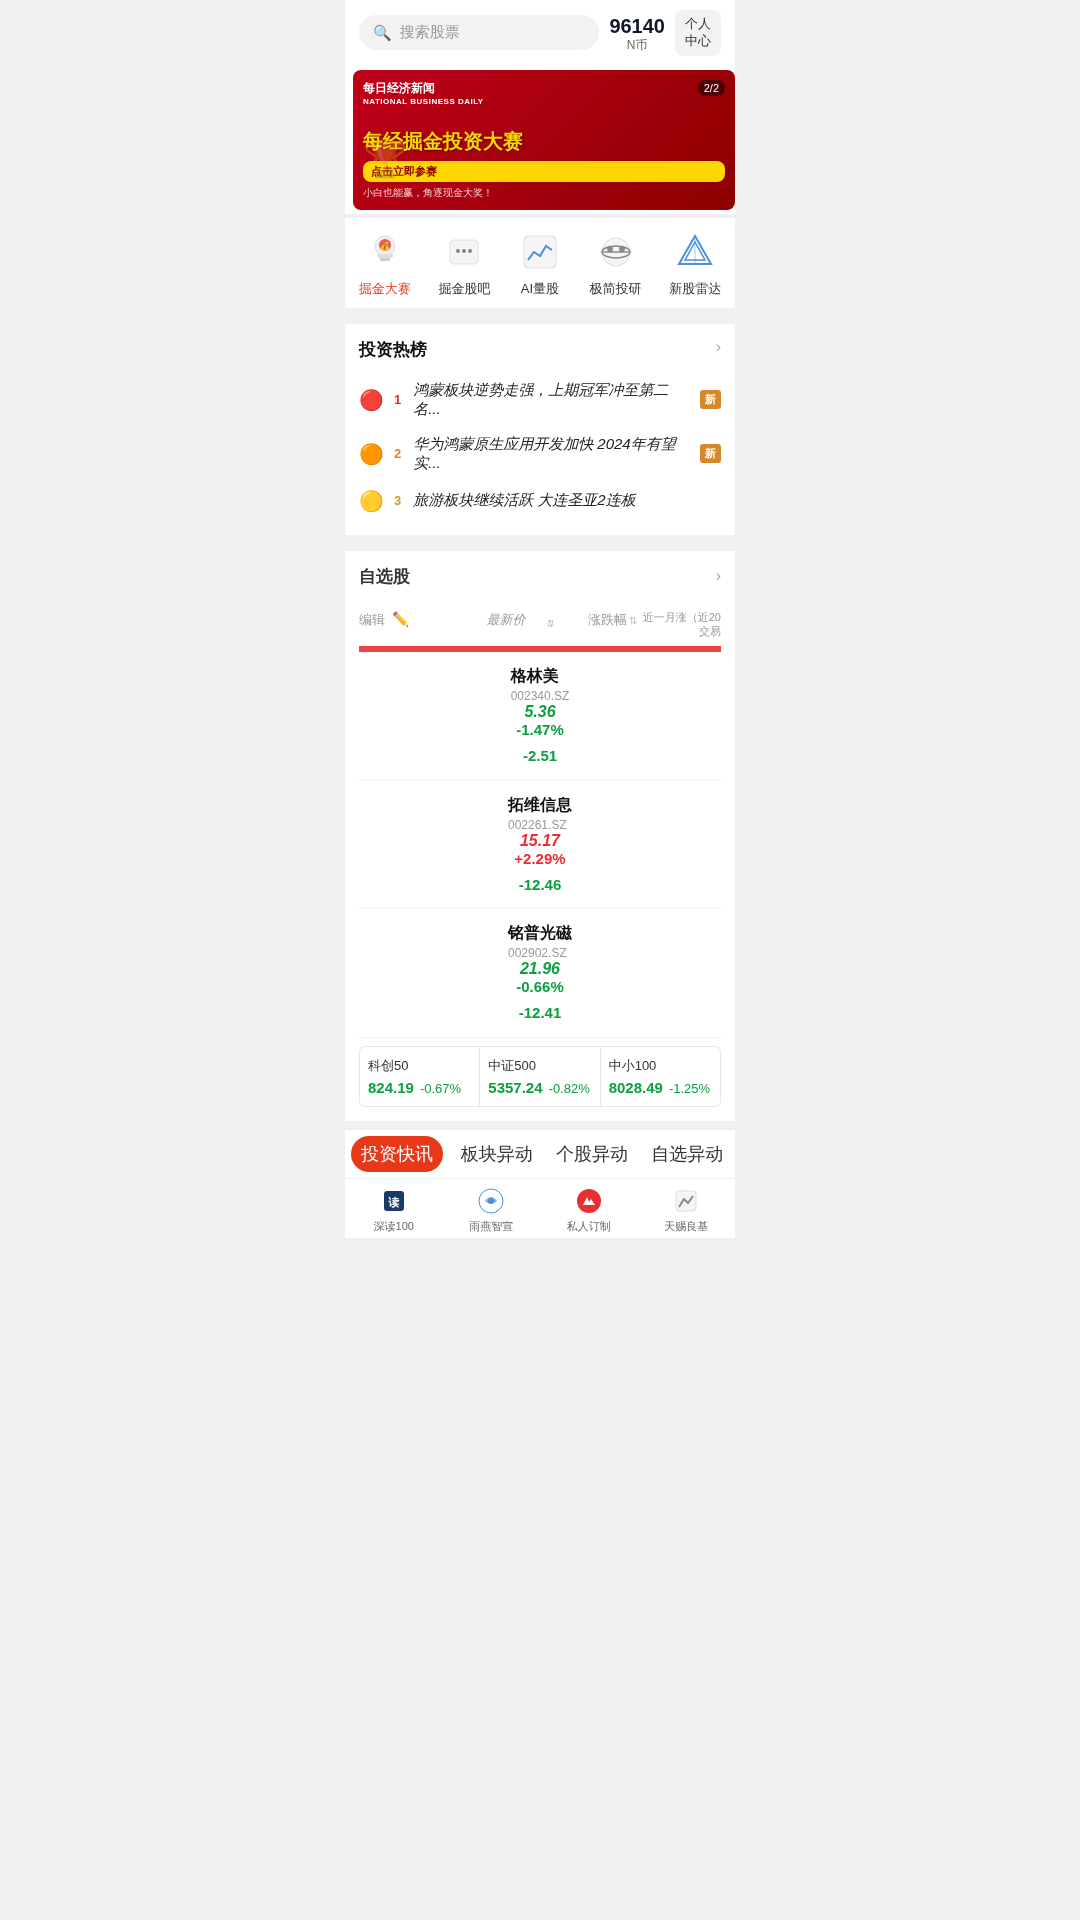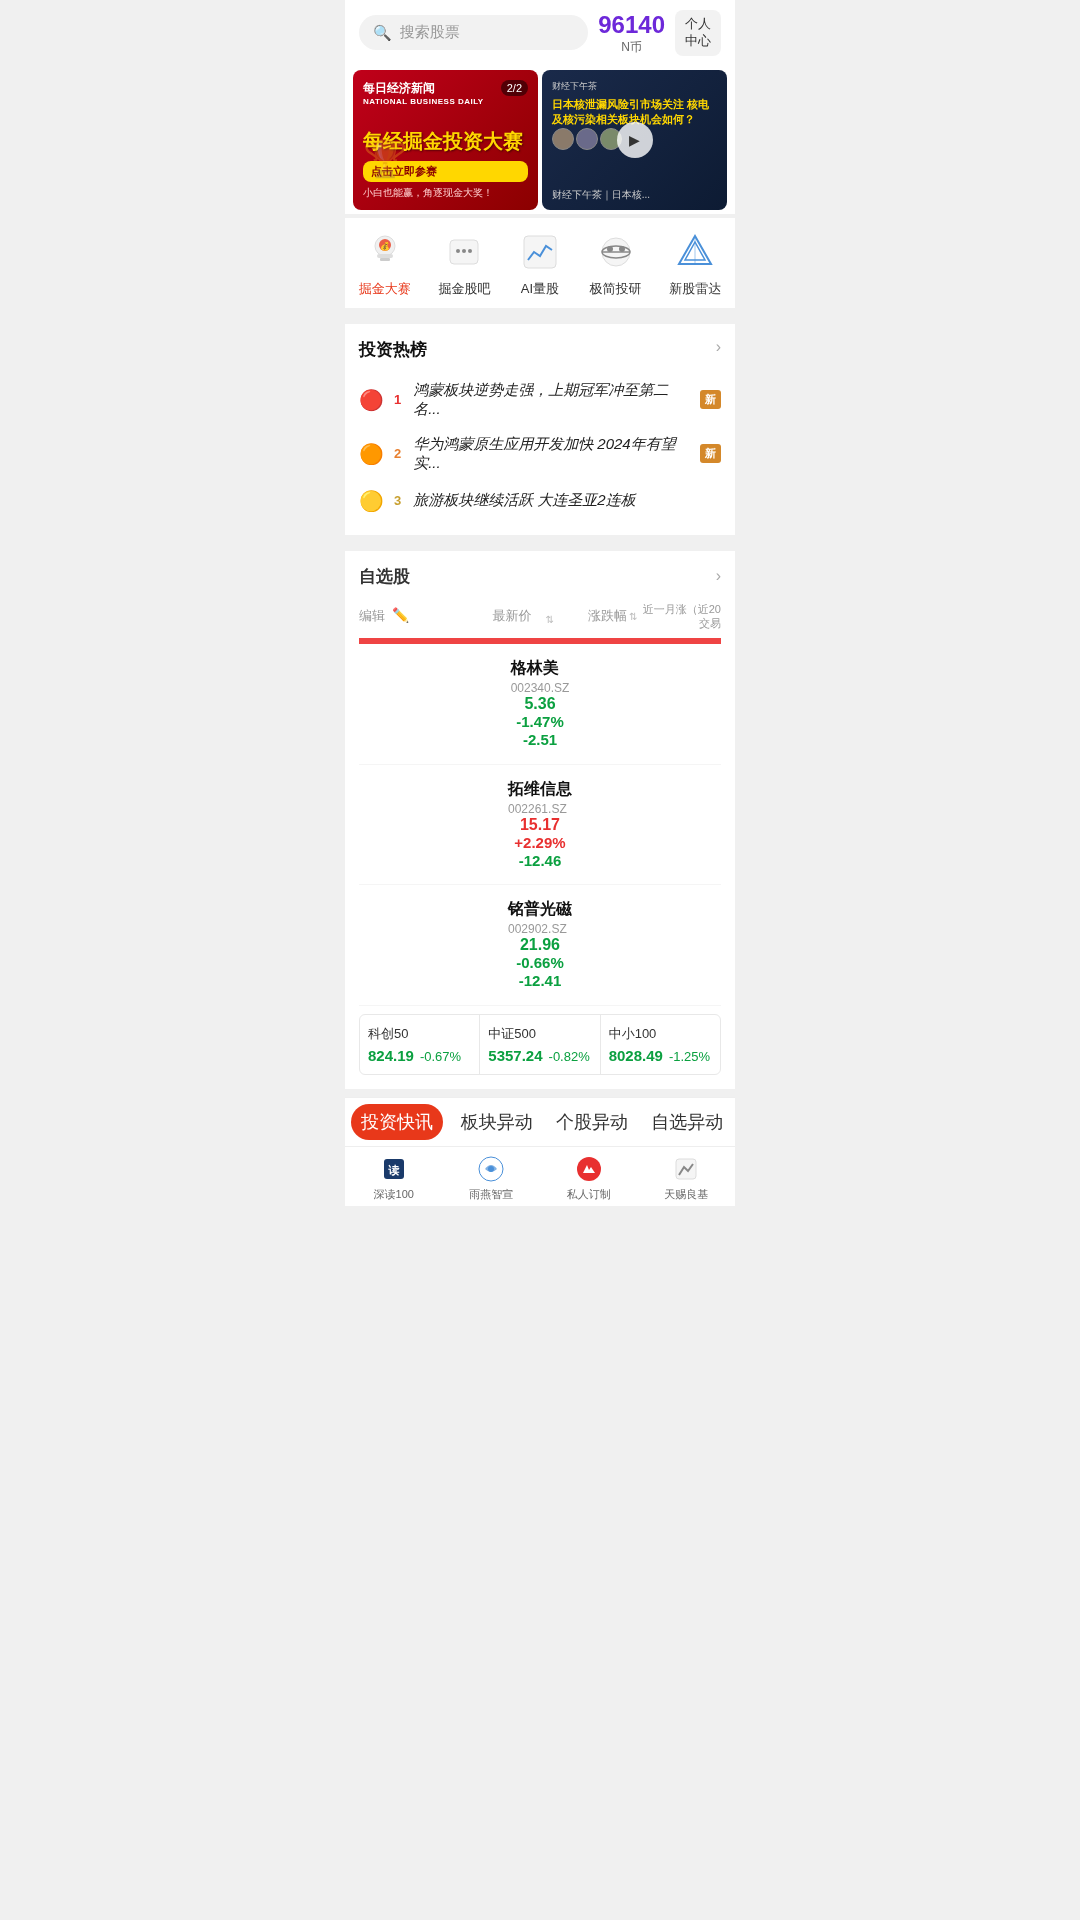--- a/index.html
+++ b/index.html
@@ -42,23 +42,23 @@
     .header-right {
       display: flex;
       align-items: center;
       gap: 10px;
     }
     .n-coins {
       text-align: center;
       line-height: 1.2;
     }
     .n-coins-amount {
-      font-size: 24px;
-      font-weight: bold;
-      color: #6d28d9;
+      font-size: 20px;
+      font-weight: bold;
+      color: #0f172a;
       text-align: right;
     }
     .n-coins-label {
       font-size: 12px;
       color: #666;
     }
     .personal-center {
       display: flex;
       flex-direction: column;
       align-items: center;
@@ -287,23 +287,23 @@
     }
     .table-header {
       display: flex;
       align-items: center;
       padding: 4px 0 8px;
       color: #999;
       font-size: 13px;
       border-bottom: 6px solid #ef4444;
     }
     .col-name { flex: 2; }
-    .col-price { flex: 1.5; text-align: right; display: flex; align-items: flex-end; justify-content: flex-end; gap: 14px; }
+    .col-price { flex: 1.5; text-align: right; display: flex; align-items: flex-end; justify-content: flex-end; gap: 20px; font-style: italic; }
     .col-change { flex: 1.5; text-align: right; display: flex; align-items: center; justify-content: flex-end; gap: 2px; }
-    .col-month { flex: 1.5; text-align: right; font-size: 11px; line-height: 1.3; }
+    .col-month { flex: 1.5; text-align: right; font-size: 11px; line-height: 1.3; margin-top: 8px; }
     .sort-icon { font-size: 10px; color: #bbb; }
 
     .stock-row {
       display: flex;
       align-items: center;
       padding: 14px 0;
       border-bottom: 1px solid #f5f5f5;
       flex-direction: column;
     }
     .stock-name-block { flex: 2; }
@@ -422,33 +422,20 @@
     <div class="banner-logo">
       <div style="font-size:12px; font-weight:bold;">每日经济新闻</div>
       <div style="font-size:8px; letter-spacing:0.5px;">NATIONAL BUSINESS DAILY</div>
     </div>
     <div class="banner-badge">2/2</div>
 
     <div style="position:absolute; left:10px; bottom:30px; font-size:36px; opacity:0.3;">🏆</div>
     <div class="banner-title-big">每经掘金投资大赛</div>
     <div class="banner-btn">点击立即参赛</div>
     <div class="banner-bottom-text">小白也能赢，角逐现金大奖！</div>
-  </div>
-  <div class="banner-right">
-    <div class="banner-right-logo">财经下午茶</div>
-    <div class="banner-right-title">日本核泄漏风险引市场关注 核电及核污染相关板块机会如何？</div>
-    <div class="banner-faces">
-      <div class="face" style="background:#8a7a6a;"></div>
-      <div class="face" style="background:#6a6a8a;"></div>
-      <div class="face" style="background:#7a8a6a;"></div>
-    </div>
-    <div class="play-btn">▶</div>
-    <div class="banner-right-bottom">
-      <div class="banner-right-sub">财经下午茶｜日本核...</div>
-    </div>
   </div>
 </div>
 
 <div class="nav-section">
   <div class="nav-item">
     <div class="nav-icon">
       <svg width="40" height="40" viewBox="0 0 40 40">
         <circle cx="20" cy="14" r="10" fill="#f0f0f0" stroke="#ddd" stroke-width="1"></circle>
         <rect x="12" y="22" width="16" height="4" rx="2" fill="#ddd"></rect>
         <rect x="15" y="26" width="10" height="3" rx="1" fill="#ccc"></rect>

